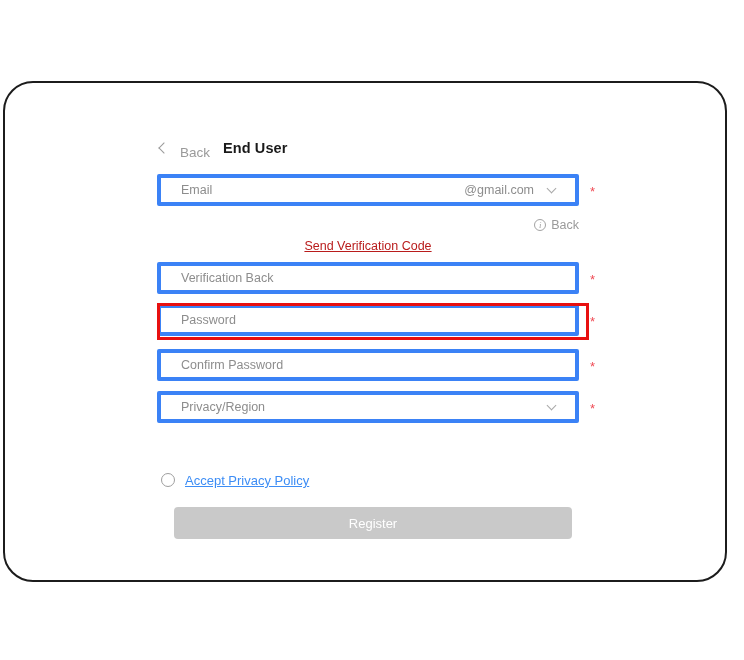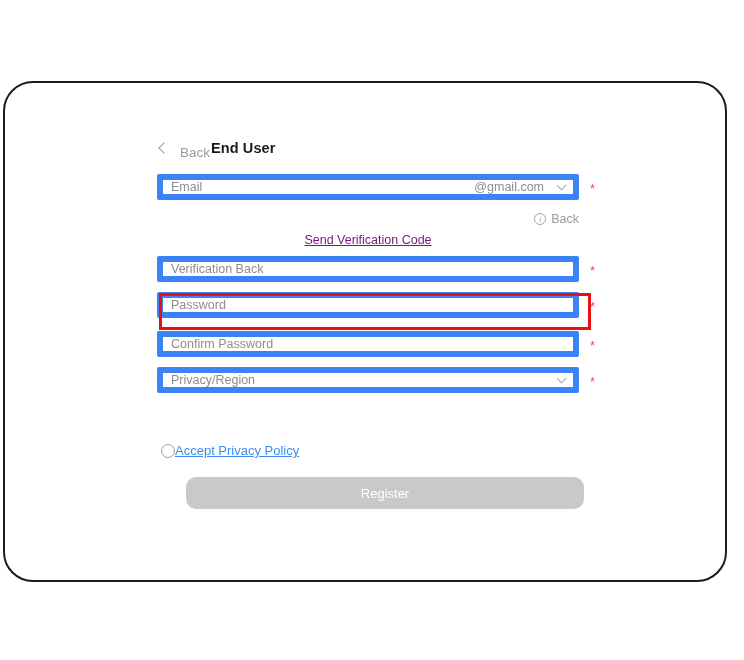--- a/index.html
+++ b/index.html
@@ -60,41 +60,41 @@
     top: -1px;
   }
   #back-label {
     font-size: 13.5px;
     color: #9a9a9a;
   }
   #page-title {
     font-size: 14.5px;
     font-weight: bold;
     color: #1a1a1a;
-    margin-left: 1px;
+    margin-left: 13px;
     letter-spacing: 0.1px;
   }
 
   
   .field-row {
     position: relative;
     display: flex;
     align-items: center;
     margin-bottom: 10px;
   }
   .input-box {
     width: 422px;
-    height: 26px;
-    border: 6px solid #3b82f6;
+    height: 32px;
+    border: 4px solid #3b82f6;
     border-radius: 2px;
     background: #ffffff;
     display: flex;
     align-items: center;
     box-sizing: border-box;
-    padding: 0 8px;
+    padding: 0 20px;
     position: relative;
   }
   .input-placeholder {
     font-size: 12.5px;
     color: #8d8d8d;
     flex: 1;
     white-space: nowrap;
     overflow: hidden;
   }
   .suffix-text {
@@ -154,42 +154,42 @@
   }
 
   
   #send-code-row {
     width: 422px;
     text-align: center;
     margin-bottom: 8px;
   }
   #send-code-link {
     font-size: 12.5px;
-    color: #701a75;
+    color: #b91c1c;
     text-decoration: underline;
     cursor: pointer;
   }
 
   
   #password-highlight {
     position: absolute;
     left: -4px;
     top: -5px;
     width: 432px;
     height: 37px;
     border: 3px solid #e81010;
     box-sizing: border-box;
     pointer-events: none;
   }
 
   
   #privacy-row {
     display: flex;
-    align-items: center;
-    gap: 0;
+    align-items: flex-start;
+    gap: 10px;
     margin-top: 50px;
     margin-left: 4px;
     margin-bottom: 19px;
   }
   #privacy-radio {
     width: 14px;
     height: 14px;
     border: 1.3px solid #9e9e9e;
     border-radius: 50%;
     box-sizing: border-box;
@@ -200,24 +200,24 @@
     font-size: 13px;
     color: #3d8df5;
     text-decoration: underline;
     cursor: pointer;
   }
 
   
   #register-button {
     width: 398px;
     height: 32px;
-    margin-left: 29px;
+    margin-left: 17px;
     background: #c9c9c9;
     border: none;
-    border-radius: 10px;
+    border-radius: 4px;
     color: #ffffff;
     font-size: 13px;
     font-family: "Liberation Sans", sans-serif;
     display: flex;
     align-items: center;
     justify-content: center;
     cursor: default;
   }
 </style>
 </head>

